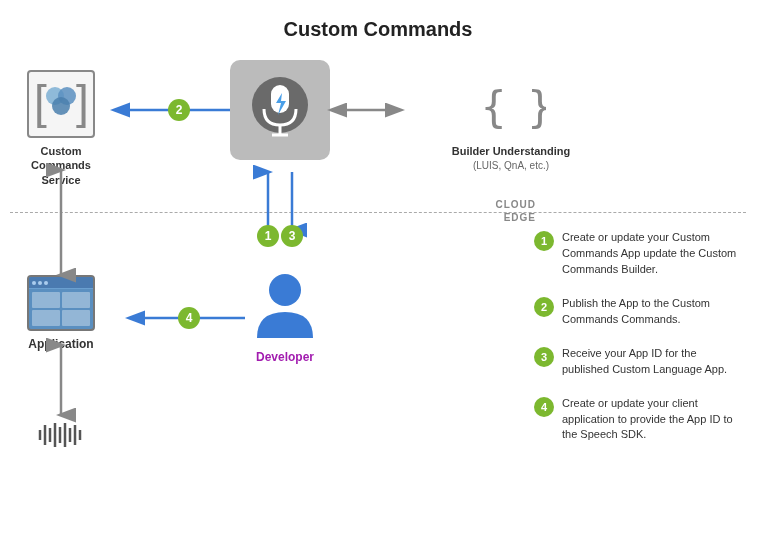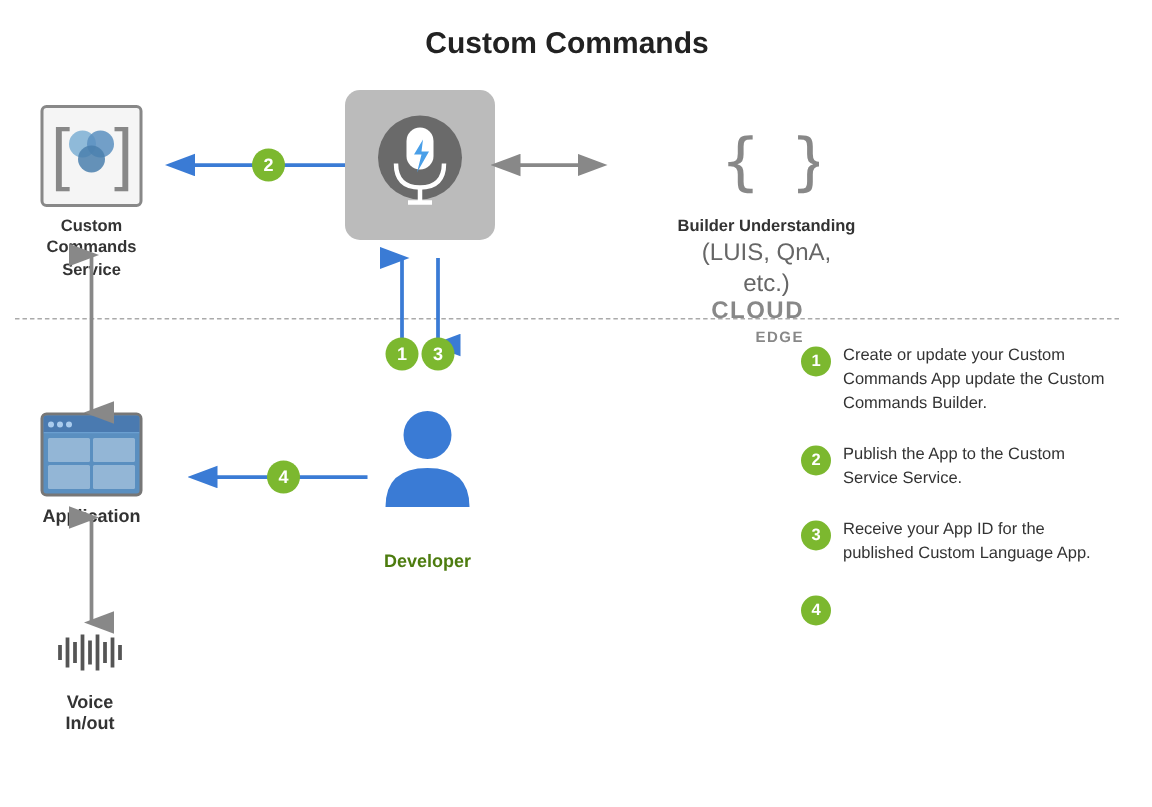--- a/index.html
+++ b/index.html
@@ -32,21 +32,21 @@
 
     
     .cloud-edge {
       position: absolute;
       top: 198px;
       right: 220px;
       text-align: right;
       line-height: 1.3;
     }
     .cloud-edge .cloud-label {
-      font-size: 16px;
+      font-size: 10px;
       color: #888;
       letter-spacing: 1px;
       font-weight: 600;
       display: block;
     }
     .cloud-edge .edge-label {
       font-size: 10px;
       color: #888;
       letter-spacing: 1px;
       font-weight: 700;
@@ -121,21 +121,21 @@
       color: #666;
       letter-spacing: -4px;
     }
     .lang-label {
       font-size: 11px;
       color: #333;
       font-weight: 600;
       line-height: 1.4;
     }
     .lang-sublabel {
-      font-size: 16px;
+      font-size: 10px;
       color: #666;
       line-height: 1.3;
     }
 
     
     .app-box {
       position: absolute;
       top: 275px;
       left: 16px;
       width: 90px;
@@ -187,23 +187,23 @@
     
     .dev-box {
       position: absolute;
       top: 270px;
       left: 245px;
       width: 80px;
       text-align: center;
     }
     .dev-label {
       font-size: 12px;
-      color: #4d7c0f;
-      font-weight: 600;
-      margin-top: 22px;
+      color: #a21caf;
+      font-weight: 600;
+      margin-top: 6px;
     }
 
     
     .voice-box {
       position: absolute;
       top: 420px;
       left: 20px;
       width: 80px;
       text-align: center;
     }
@@ -364,21 +364,20 @@
         <line x1="20" y1="8" x2="20" y2="22"></line>
         <line x1="25" y1="3" x2="25" y2="27"></line>
         <line x1="30" y1="7" x2="30" y2="23"></line>
         <line x1="35" y1="3" x2="35" y2="27"></line>
         <line x1="40" y1="8" x2="40" y2="22"></line>
         <line x1="45" y1="5" x2="45" y2="25"></line>
         <line x1="50" y1="10" x2="50" y2="20"></line>
         <line x1="55" y1="15" x2="55" y2="15"></line>
       </g>
     </svg>
-    <div class="voice-label">Voice<br>In/out</div>
   </div>
 
   <svg class="arrows-svg">
     <defs>
       <marker id="arrowBlue" markerWidth="8" markerHeight="8" refX="6" refY="3" orient="auto">
         <path d="M0,0 L0,6 L8,3 z" fill="#3a7bd5"></path>
       </marker>
       <marker id="arrowBlueR" markerWidth="8" markerHeight="8" refX="2" refY="3" orient="auto">
         <path d="M8,0 L8,6 L0,3 z" fill="#3a7bd5"></path>
       </marker>
@@ -427,24 +426,25 @@
   <div class="num-circle" style="left:178px; top:307px;">4</div>
 
   <div class="steps-container">
 
   <div class="step-item">
         <div class="step-num">1</div>
         <div class="step-text">Create or update your Custom Commands App update the Custom Commands Builder.</div>
       </div>
       <div class="step-item">
         <div class="step-num">2</div>
-        <div class="step-text">Publish the App to the Custom Service Service.</div>
+        <div class="step-text">Publish the App to the Custom Commands Commands.</div>
       </div>
       <div class="step-item">
         <div class="step-num">3</div>
         <div class="step-text">Receive your App ID for the published Custom Language App.</div>
       </div>
       <div class="step-item">
         <div class="step-num">4</div>
+        <div class="step-text">Create or update your client application to provide the App ID to the Speech SDK.</div>
       </div>
     </div>
 
 </div>
 
 </body></html>

